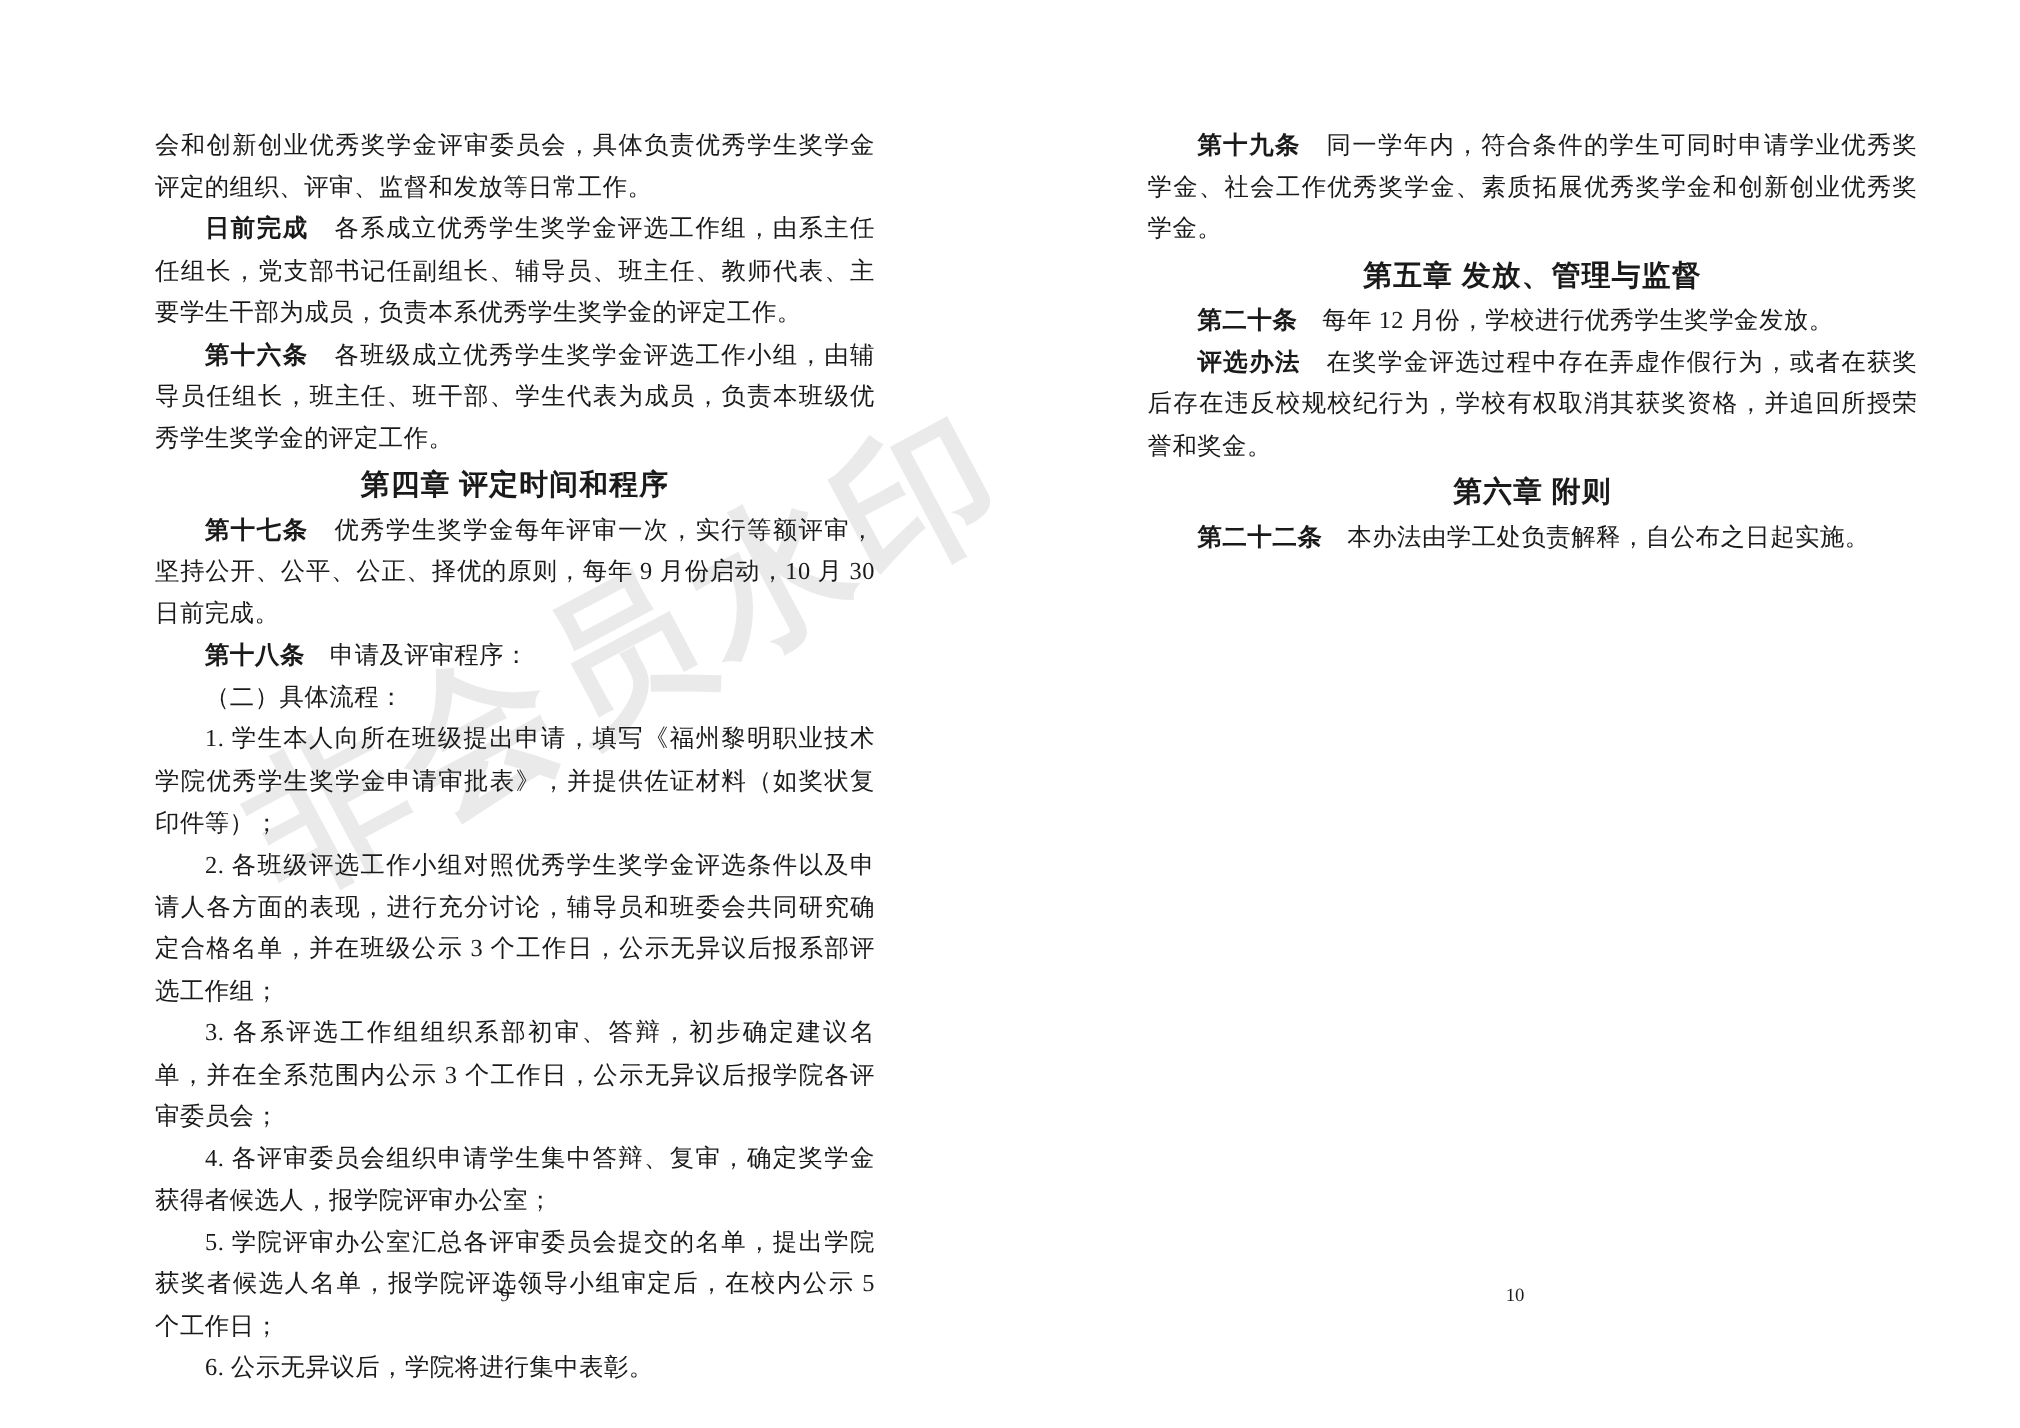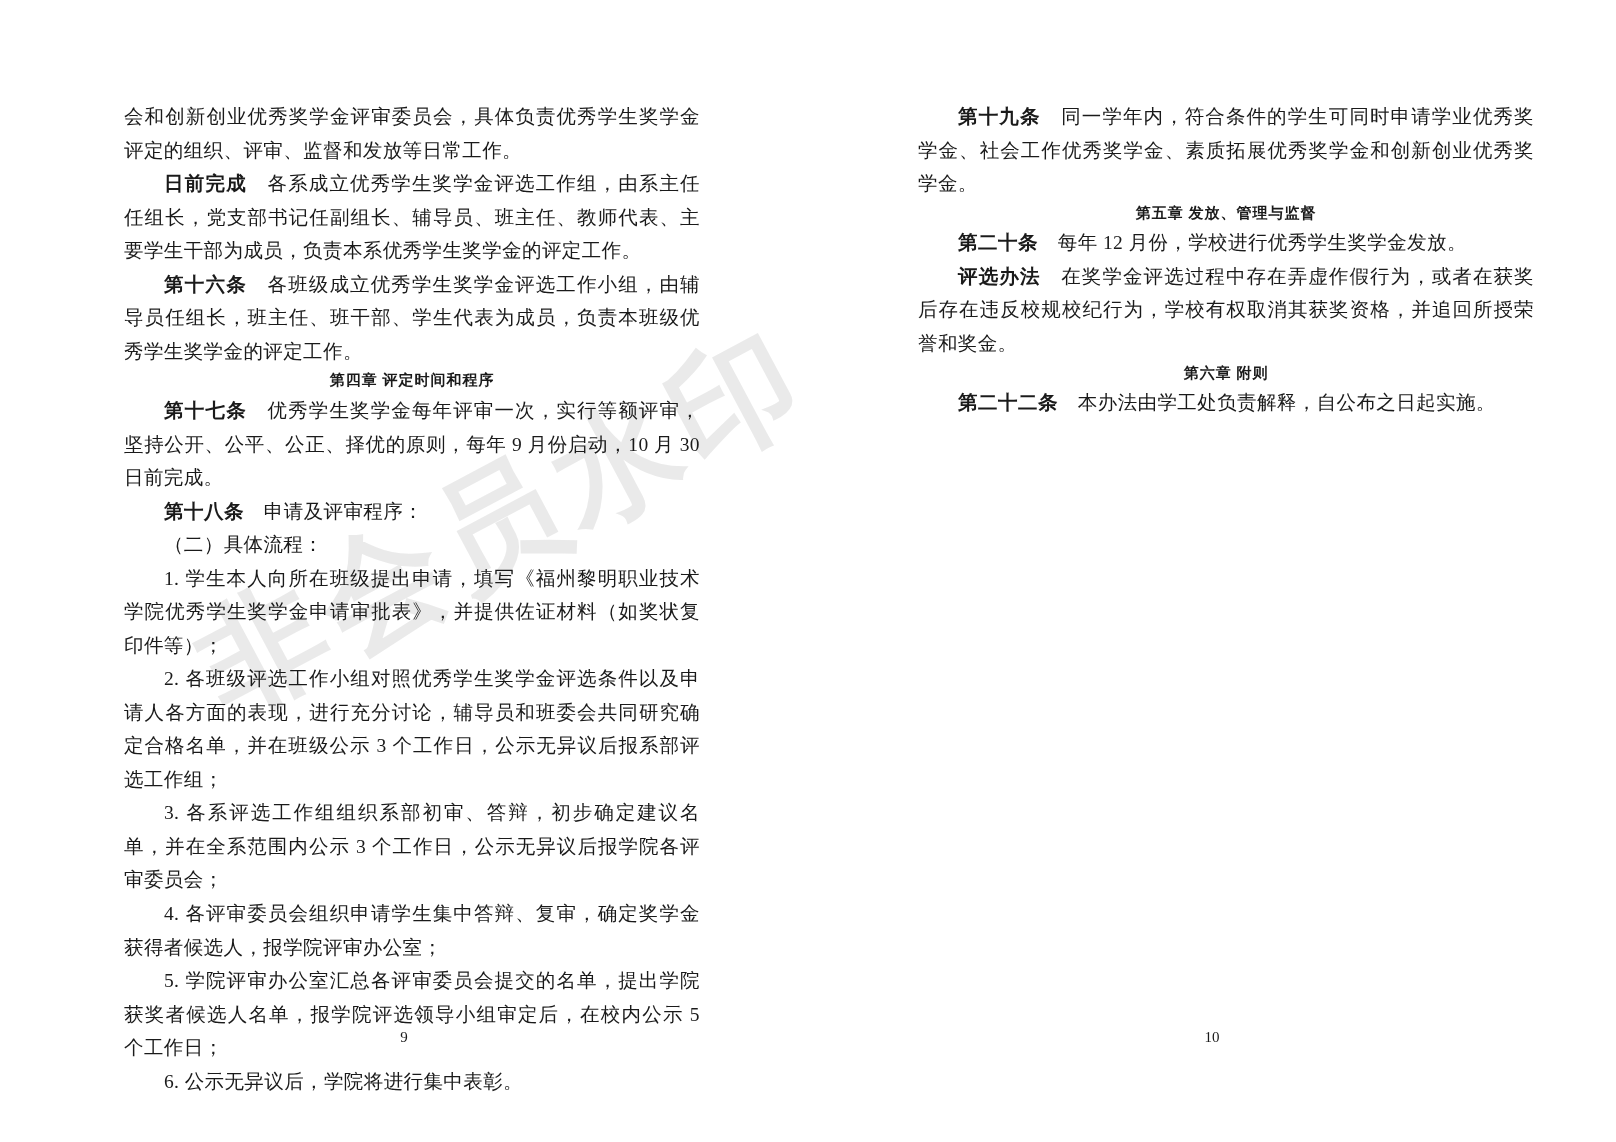--- a/index.html
+++ b/index.html
@@ -47,21 +47,21 @@
   }
   p.indent {
     text-indent: 2.05em;
   }
   p.noindent {
     text-indent: 0;
   }
   .heading {
     text-align: center;
     font-weight: bold;
-    font-size: 15px;
+    font-size: 23px;
     line-height: 1.72;
     margin: 0;
     letter-spacing: 1px;
     text-indent: 0;
   }
   .art {
     font-weight: bold;
     letter-spacing: 0.5px;
   }
   .folio {

